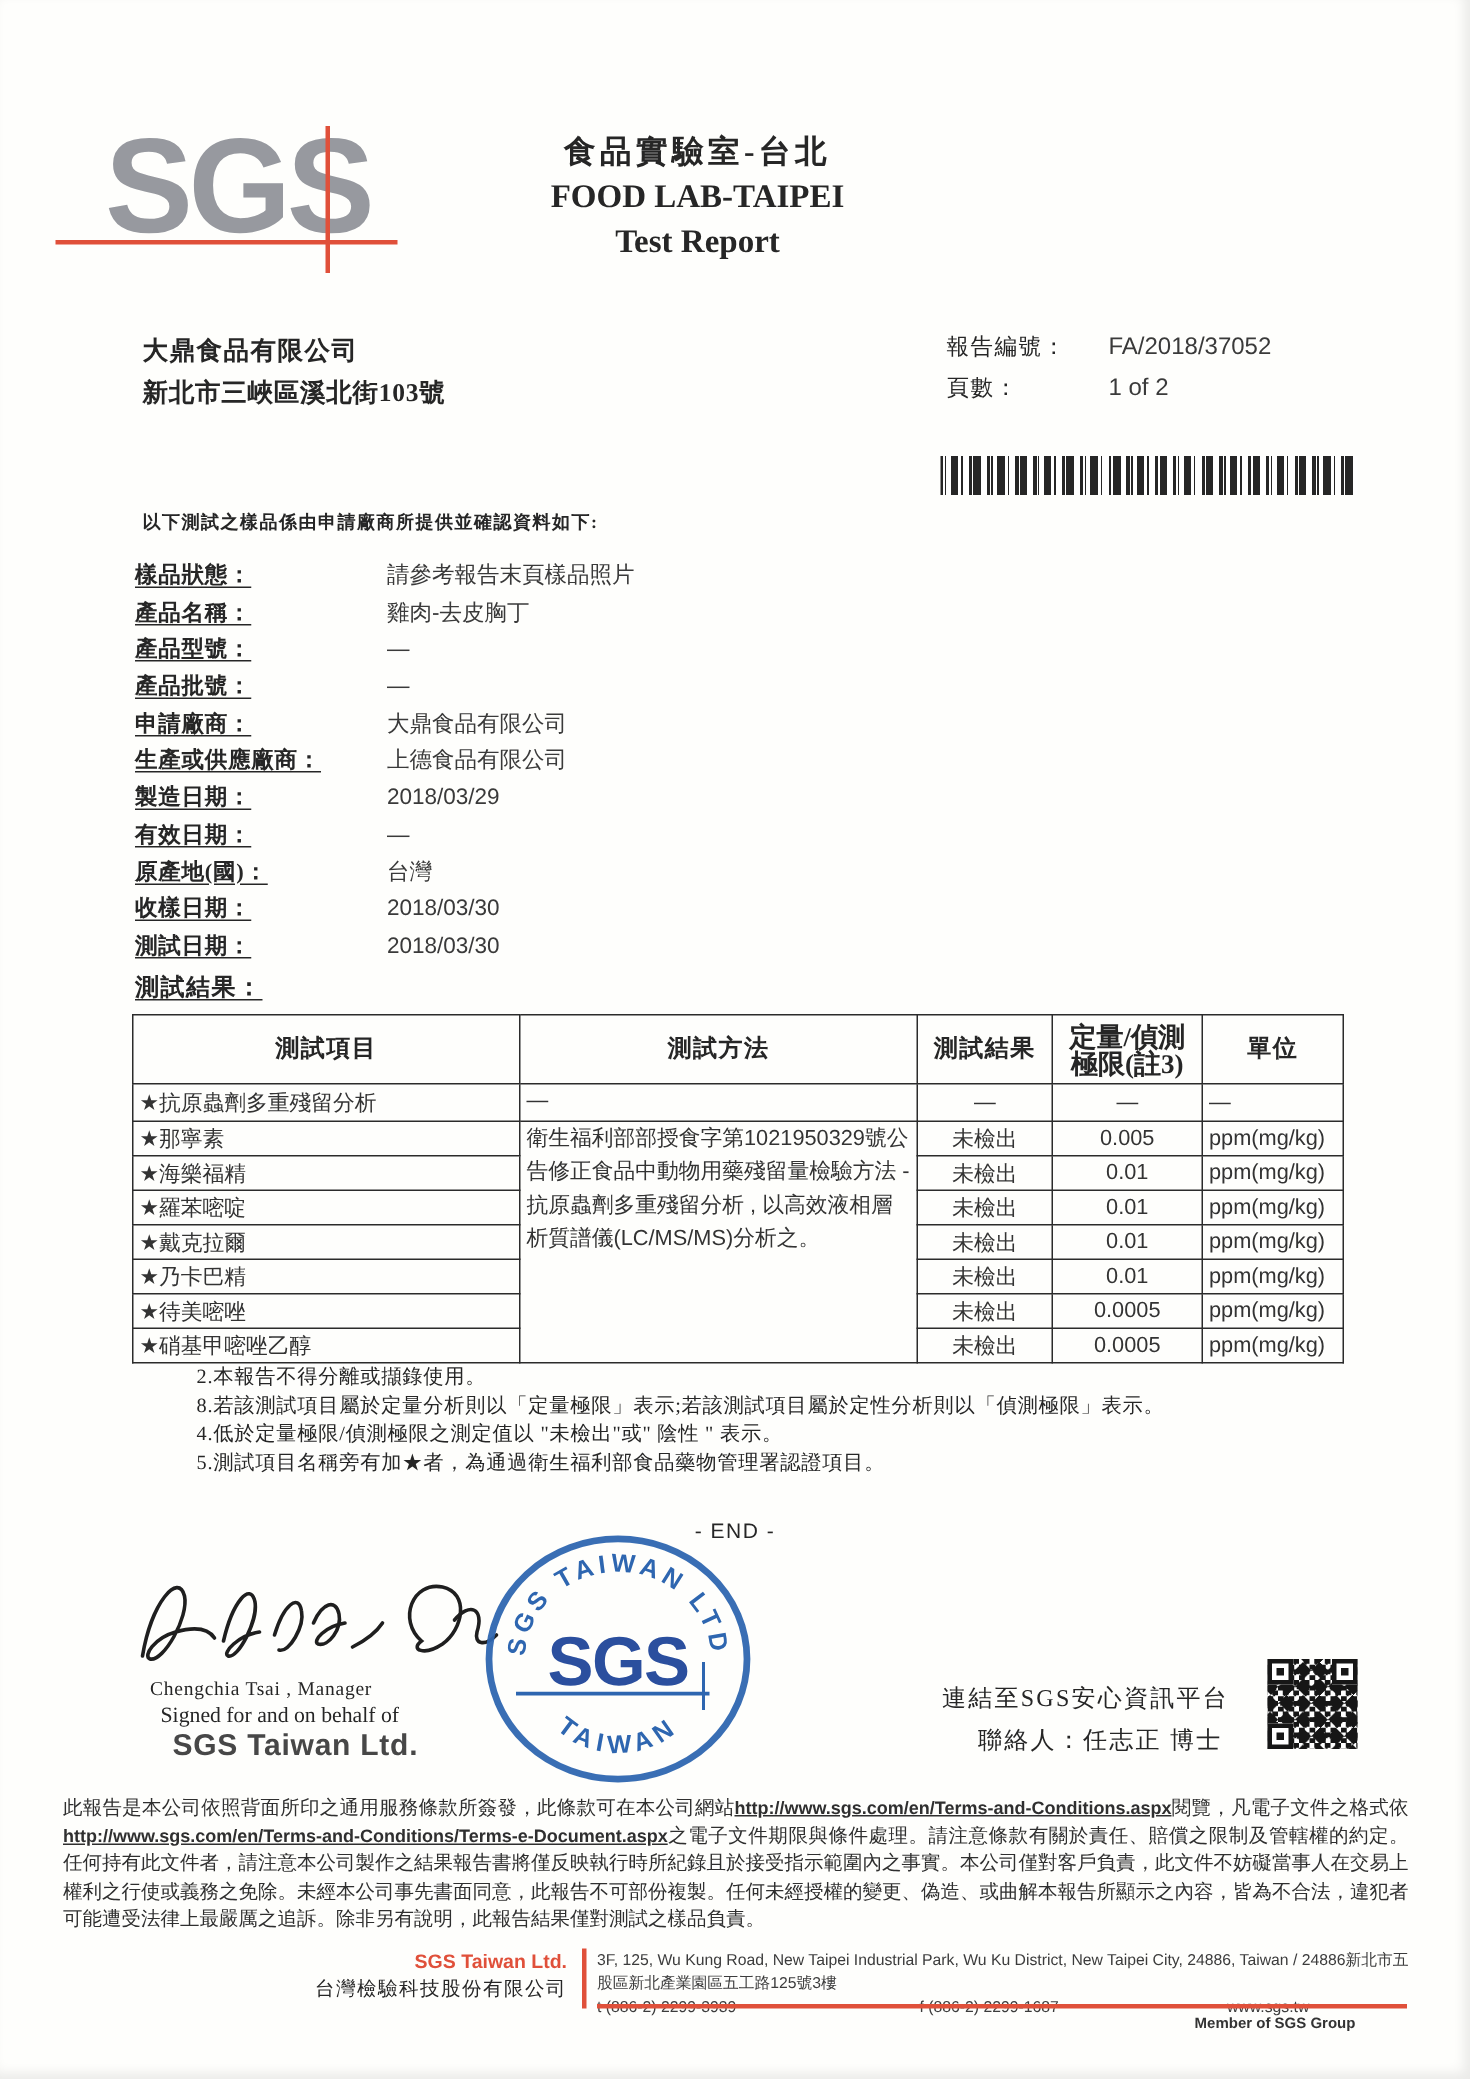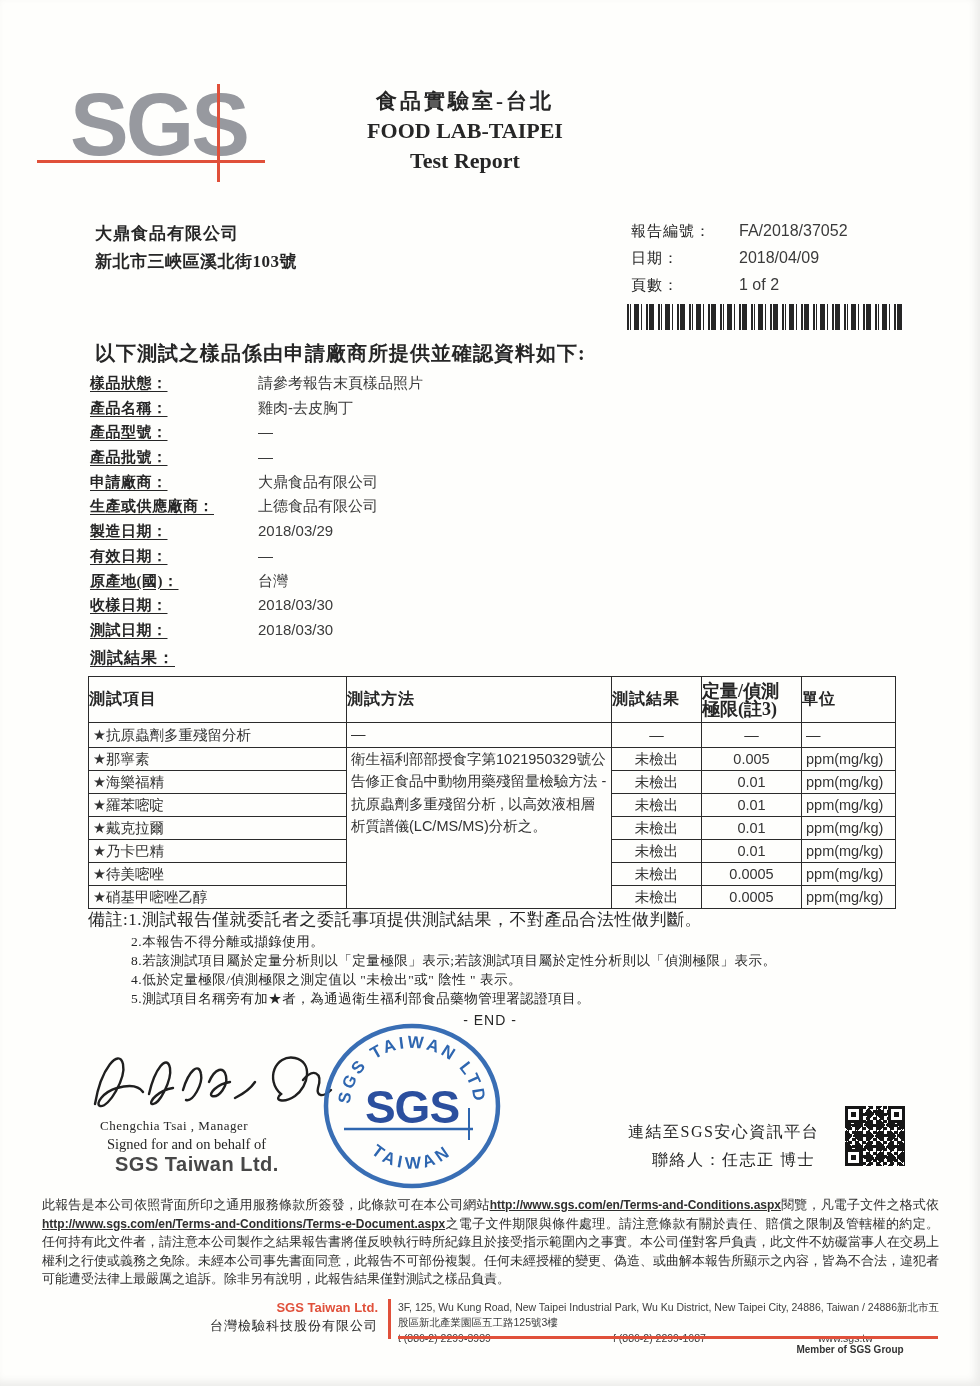--- a/index.html
+++ b/index.html
@@ -35,32 +35,32 @@
 
   .barcode {
     height:26px;
     background:repeating-linear-gradient(90deg,
       #262626 0 2px,#fff 2px 3px,#262626 3px 4px,#fff 4px 7px,
       #262626 7px 12px,#fff 12px 14px,#262626 14px 15px,#fff 15px 19px,
       #262626 19px 21px,#fff 21px 22px,#262626 22px 27px,#fff 27px 31px);
   }
 
   
-  .intro-line { font-size:20px; font-weight:bold; letter-spacing:1px; }
+  .intro-line { font-size:12px; font-weight:bold; letter-spacing:1px; }
   .field-row { display:flex; height:24.7px; align-items:baseline; }
   .f-label { width:168px; font-size:15px; font-weight:bold; text-decoration:underline; text-underline-offset:3px; letter-spacing:0.5px; }
   .f-value { font-family:"Liberation Sans","DejaVu Sans",sans-serif; font-size:15px; color:#3a3a3a; }
 
   .results-heading { font-size:16px; font-weight:bold; text-decoration:underline; text-underline-offset:3px; letter-spacing:1px; }
 
   
   table.results { border-collapse:collapse; width:807px; table-layout:fixed; }
   table.results th, table.results td { border:1.6px solid #2b2b2b; }
   table.results th {
-    height:46px; font-size:16px; font-weight:bold; text-align:left;
+    height:46px; font-size:16px; font-weight:bold; text-align:center;
     font-family:"Liberation Serif","DejaVu Serif",serif; letter-spacing:1px;
   }
   th .limit-2l { font-size:18px; line-height:18px; letter-spacing:0; }
   table.results td {
     height:23px; font-family:"Liberation Sans","DejaVu Sans",sans-serif;
     font-size:14.5px; color:#333; padding:0 4px;
   }
   tr.r0 td { height:25px; }
   td.c-item { text-align:left; }
   td.c-method { text-align:left; vertical-align:top; padding:3px 6px; line-height:1.55; font-size:14.8px; }
@@ -111,24 +111,20 @@
     <div class="t-en2">Test Report</div>
   </div>
 
   <div class="abs client-name" style="left:95px; top:222px;">大鼎食品有限公司</div>
   <div class="abs client-addr" style="left:95px; top:250px;">新北市三峽區溪北街103號</div>
 
   <div class="abs" style="left:612px; top:222px; width:320px;">
     <div class="rinfo-row">
       <span class="rinfo-label">報告編號：</span>
       <span class="rinfo-value">FA/2018/37052</span>
-    </div>
-    <div class="rinfo-row">
-      <span class="rinfo-label">日期：</span>
-      <span class="rinfo-value">2018/04/09</span>
     </div>
     <div class="rinfo-row">
       <span class="rinfo-label">頁數：</span>
       <span class="rinfo-value">1 of 2</span>
     </div>
   </div>
 
   <div class="abs barcode" style="left:627px; top:304px; width:278px;"></div>
 
   <div class="abs intro-line" style="left:95px; top:340px;">以下測試之樣品係由申請廠商所提供並確認資料如下:</div>
@@ -248,23 +244,20 @@
     <tr>
       <td class="c-item">★硝基甲嘧唑乙醇</td>
       <td class="c-result">未檢出</td>
       <td class="c-limit">0.0005</td>
       <td class="c-unit">ppm(mg/kg)</td>
     </tr>
   </tbody>
     </table>
 
   <div class="abs" style="left:88px; top:908px; width:845px;">
-    <div class="note-first">
-      <span>備註:</span><span>1.測試報告僅就委託者之委託事項提供測試結果，不對產品合法性做判斷。</span>
-    </div>
     <div class="note-small">2.本報告不得分離或擷錄使用。</div>
     <div class="note-small">8.若該測試項目屬於定量分析則以「定量極限」表示;若該測試項目屬於定性分析則以「偵測極限」表示。</div>
     <div class="note-small">4.低於定量極限/偵測極限之測定值以 "未檢出"或" 陰性 " 表示。</div>
     <div class="note-small">5.測試項目名稱旁有加★者，為通過衛生福利部食品藥物管理署認證項目。</div>
   </div>
 
   <div class="abs end-marker" style="left:300px; top:1012px; width:380px;">- END -</div>
 
   <svg class="abs" style="left:85px; top:1038px;" width="250" height="84" viewBox="0 0 250 84">
     <g fill="none" stroke="#1f1f1f" stroke-width="2.4" stroke-linecap="round">

